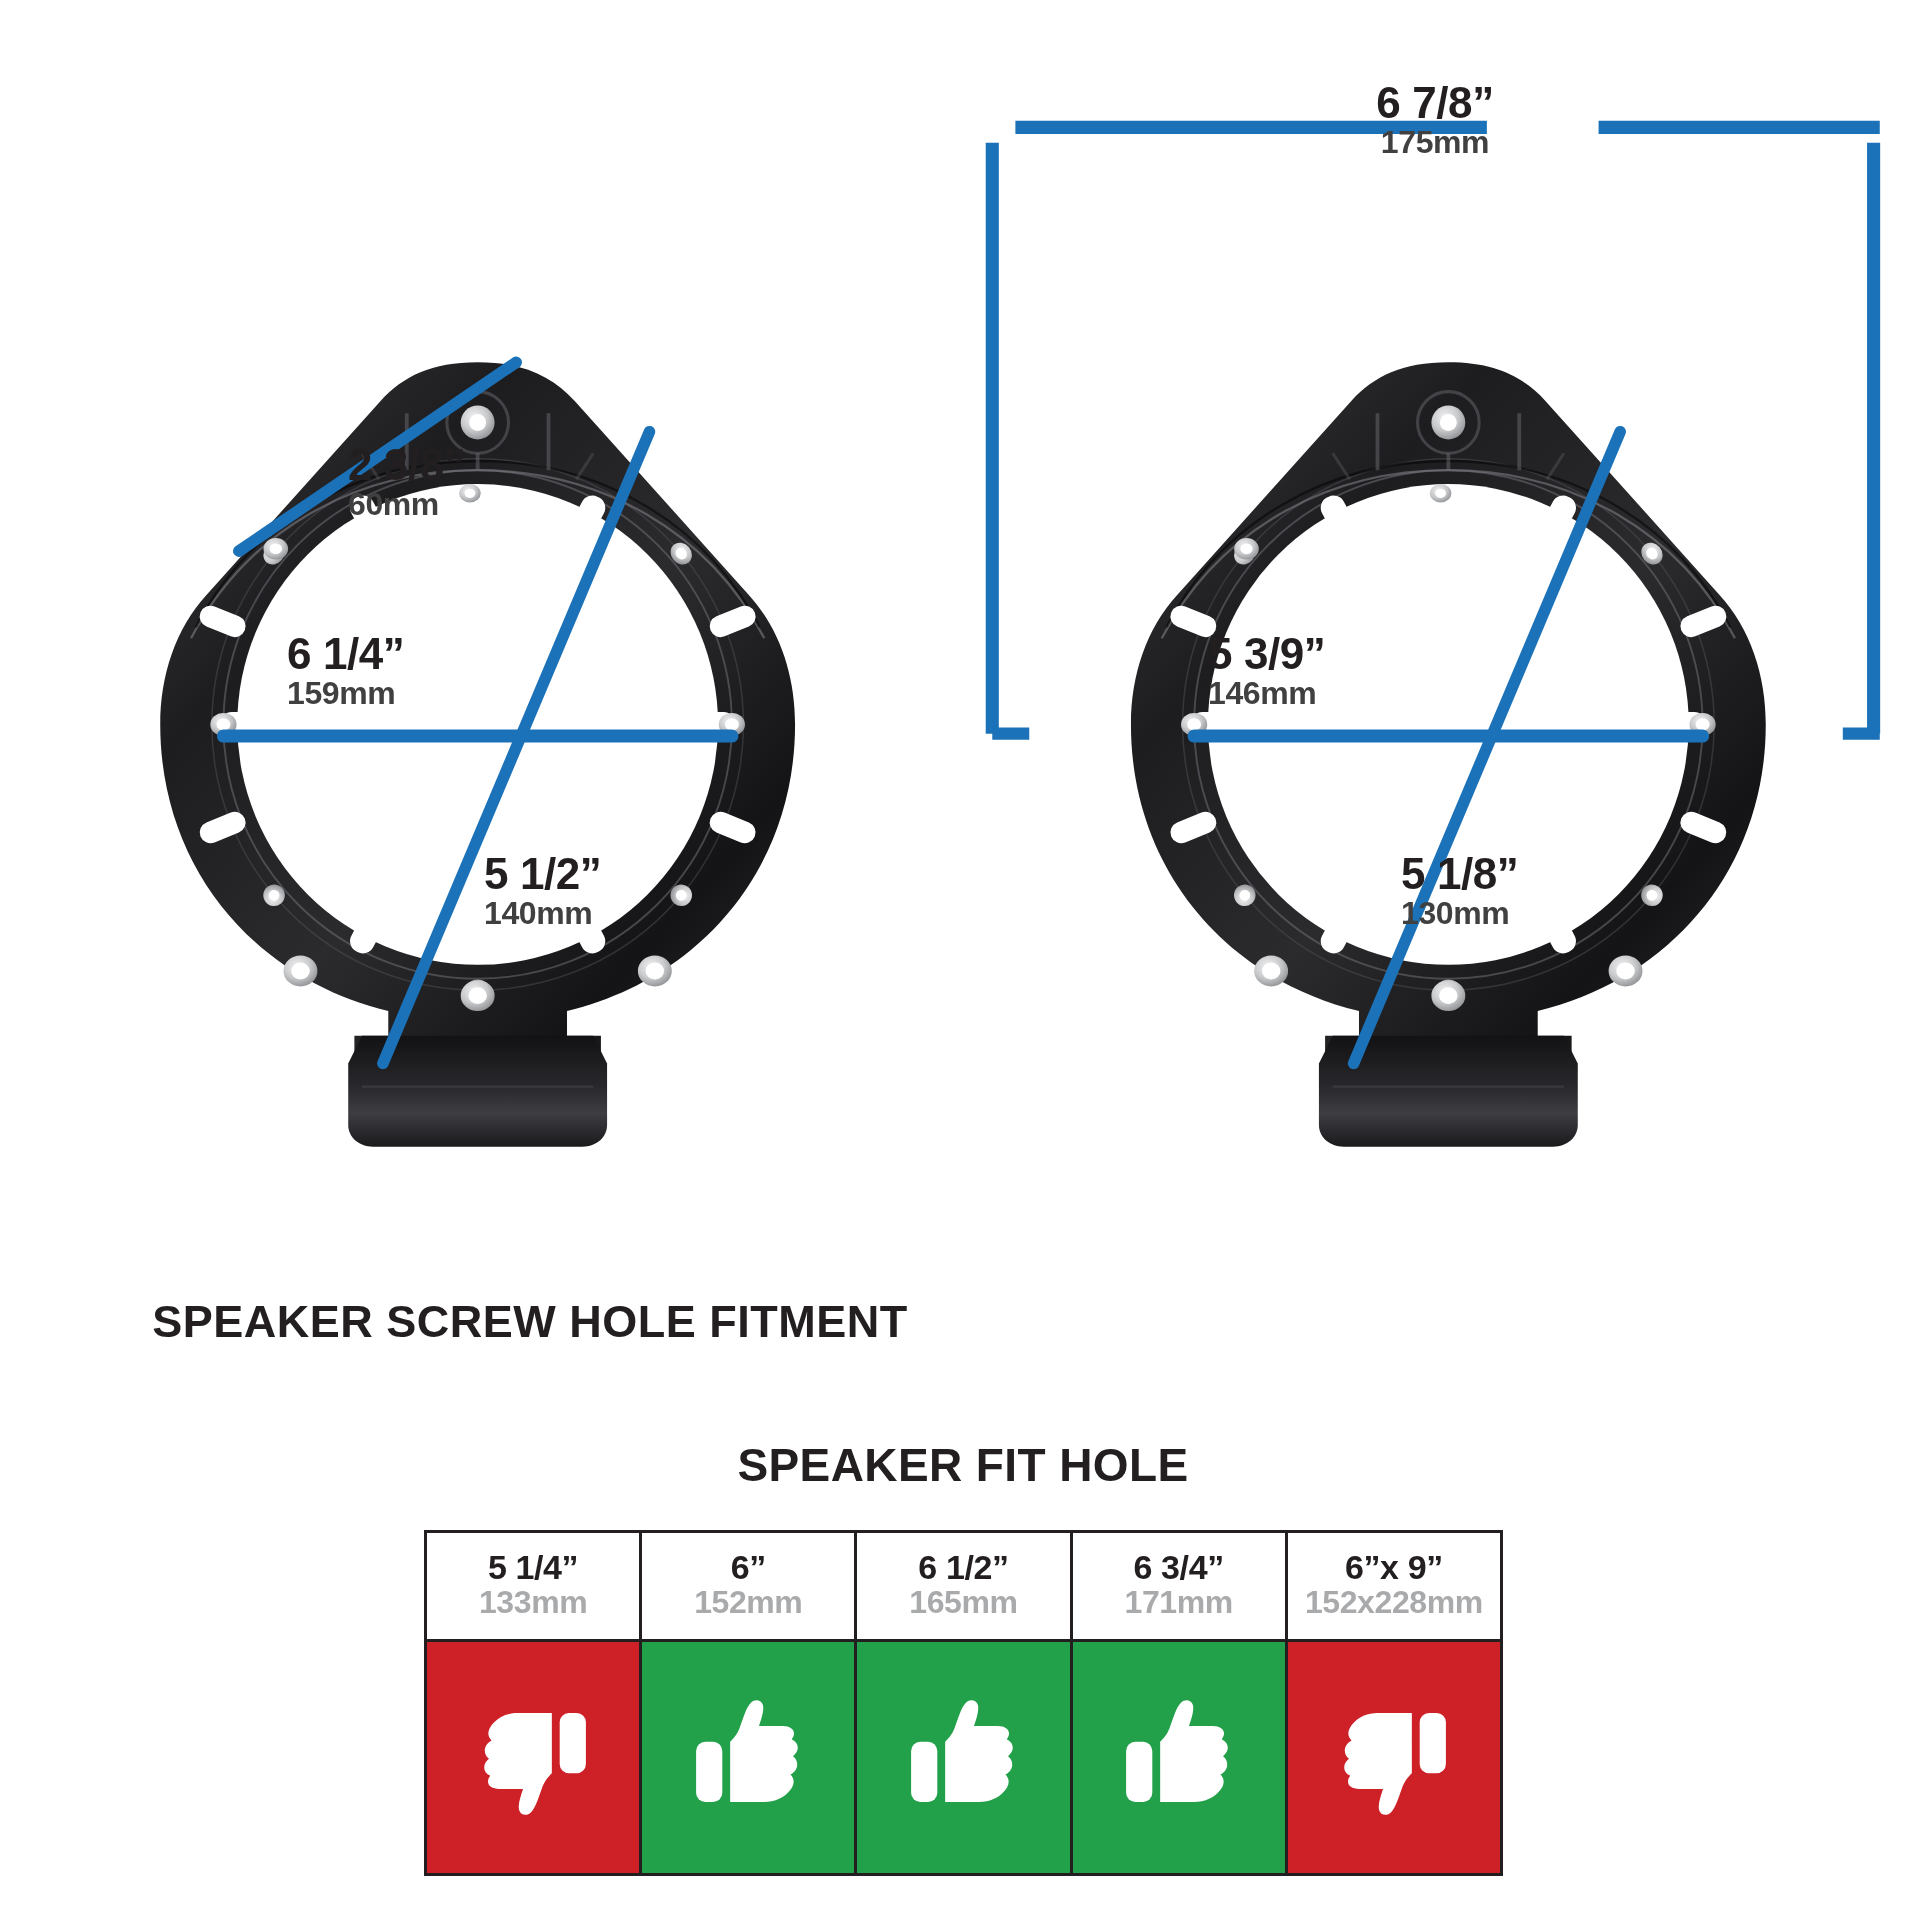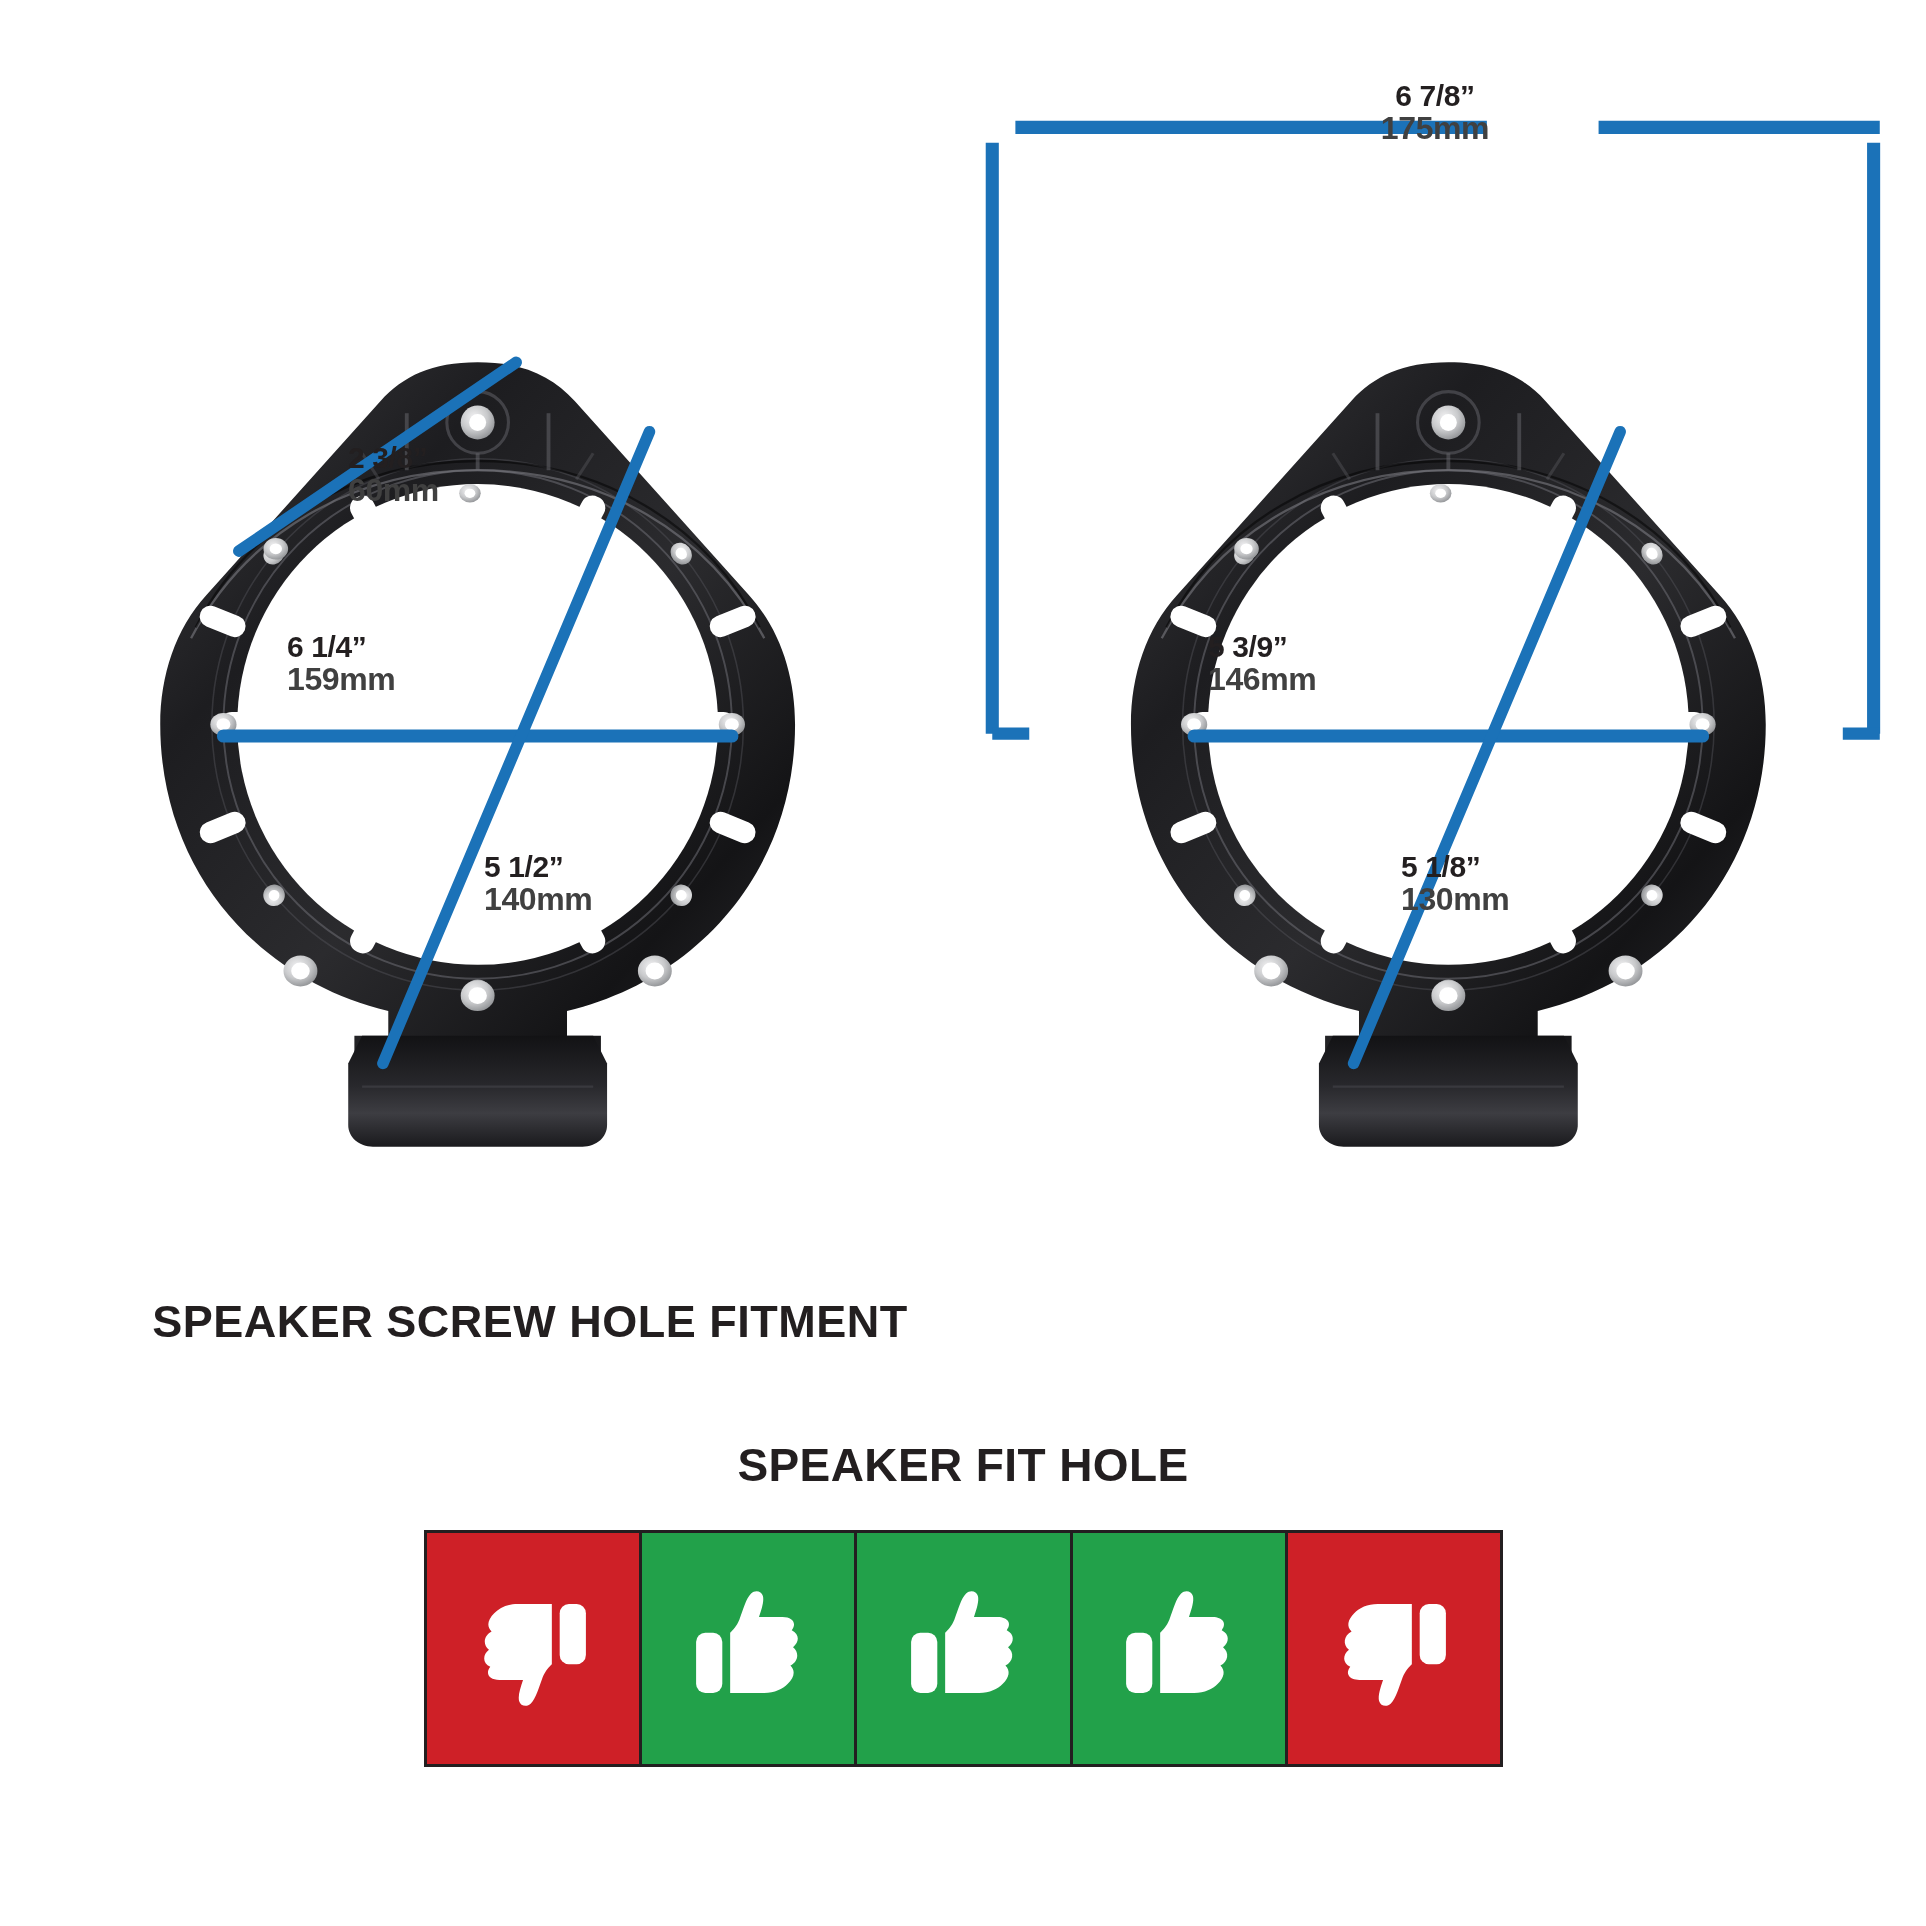--- a/index.html
+++ b/index.html
@@ -2,21 +2,21 @@
 <html style="font-size:12.3px"><head>
 <meta charset="utf-8">
 <style>
   html,body{margin:0;padding:0;background:#ffffff;}
   body{width:1926px;height:1926px;font-family:"Liberation Sans",sans-serif;overflow:hidden;position:relative;}
 
   .stage{position:absolute;inset:0;width:1926px;height:1926px;}
 
   
   .dim{position:absolute;line-height:1.02;white-space:nowrap;}
-  .dim .in{font-weight:bold;font-size:30px;color:#231f20;letter-spacing:-0.4px;}
+  .dim .in{font-weight:bold;font-size:44px;color:#231f20;letter-spacing:-0.4px;}
   .dim .mm{font-weight:bold;font-size:32px;color:#404040;letter-spacing:-0.4px;}
   .dim.ctr{text-align:center;transform:translateX(-50%);}
 
   
   .caption{position:absolute;font-weight:bold;font-size:45px;color:#231f20;
            letter-spacing:0.5px;white-space:nowrap;transform:translateX(-50%);text-align:center;}
 
   
   .fit-title{position:absolute;left:963px;top:1438px;transform:translateX(-50%);
              font-weight:bold;font-size:46px;color:#231f20;letter-spacing:0.4px;white-space:nowrap;}
@@ -218,20 +218,42 @@
     <div class="in">5 1/8”</div>
     <div class="mm">130mm</div>
   </div>
 
   <div class="caption" style="left:530px;top:1296px;">SPEAKER SCREW HOLE FITMENT</div>
 
   <div class="fit-title">SPEAKER FIT HOLE</div>
 
   <table class="fit-table">
     <tbody>
+        <tr>
+      <td class="head">
+        <div class="hd-in">5 1/4”</div>
+        <div class="hd-mm">133mm</div>
+      </td>
+      <td class="head">
+        <div class="hd-in">6”</div>
+        <div class="hd-mm">152mm</div>
+      </td>
+      <td class="head">
+        <div class="hd-in">6 1/2”</div>
+        <div class="hd-mm">165mm</div>
+      </td>
+      <td class="head">
+        <div class="hd-in">6 3/4”</div>
+        <div class="hd-mm">171mm</div>
+      </td>
+      <td class="head">
+        <div class="hd-in">6”x 9”</div>
+        <div class="hd-mm">152x228mm</div>
+      </td>
+    </tr>
     <tr>
       <td class="cell" style="background:#CE2027">
         <div class="thumb-wrap">
           <svg viewBox="0 0 100 100" aria-hidden="true">
             <g fill="#ffffff">
               <rect x="70" y="16" width="20" height="46" rx="7"></rect>
               <path d="M64,16 L38,16 C30,16 24,19 20,23 C15,28 14,33 18,37
                        C12,40 11,47 16,51 C11,55 11,61 17,64
                        C13,69 16,74 24,74 L42,74
                        C40,80 38,86 39,90 C40,94 45,95 48,92

